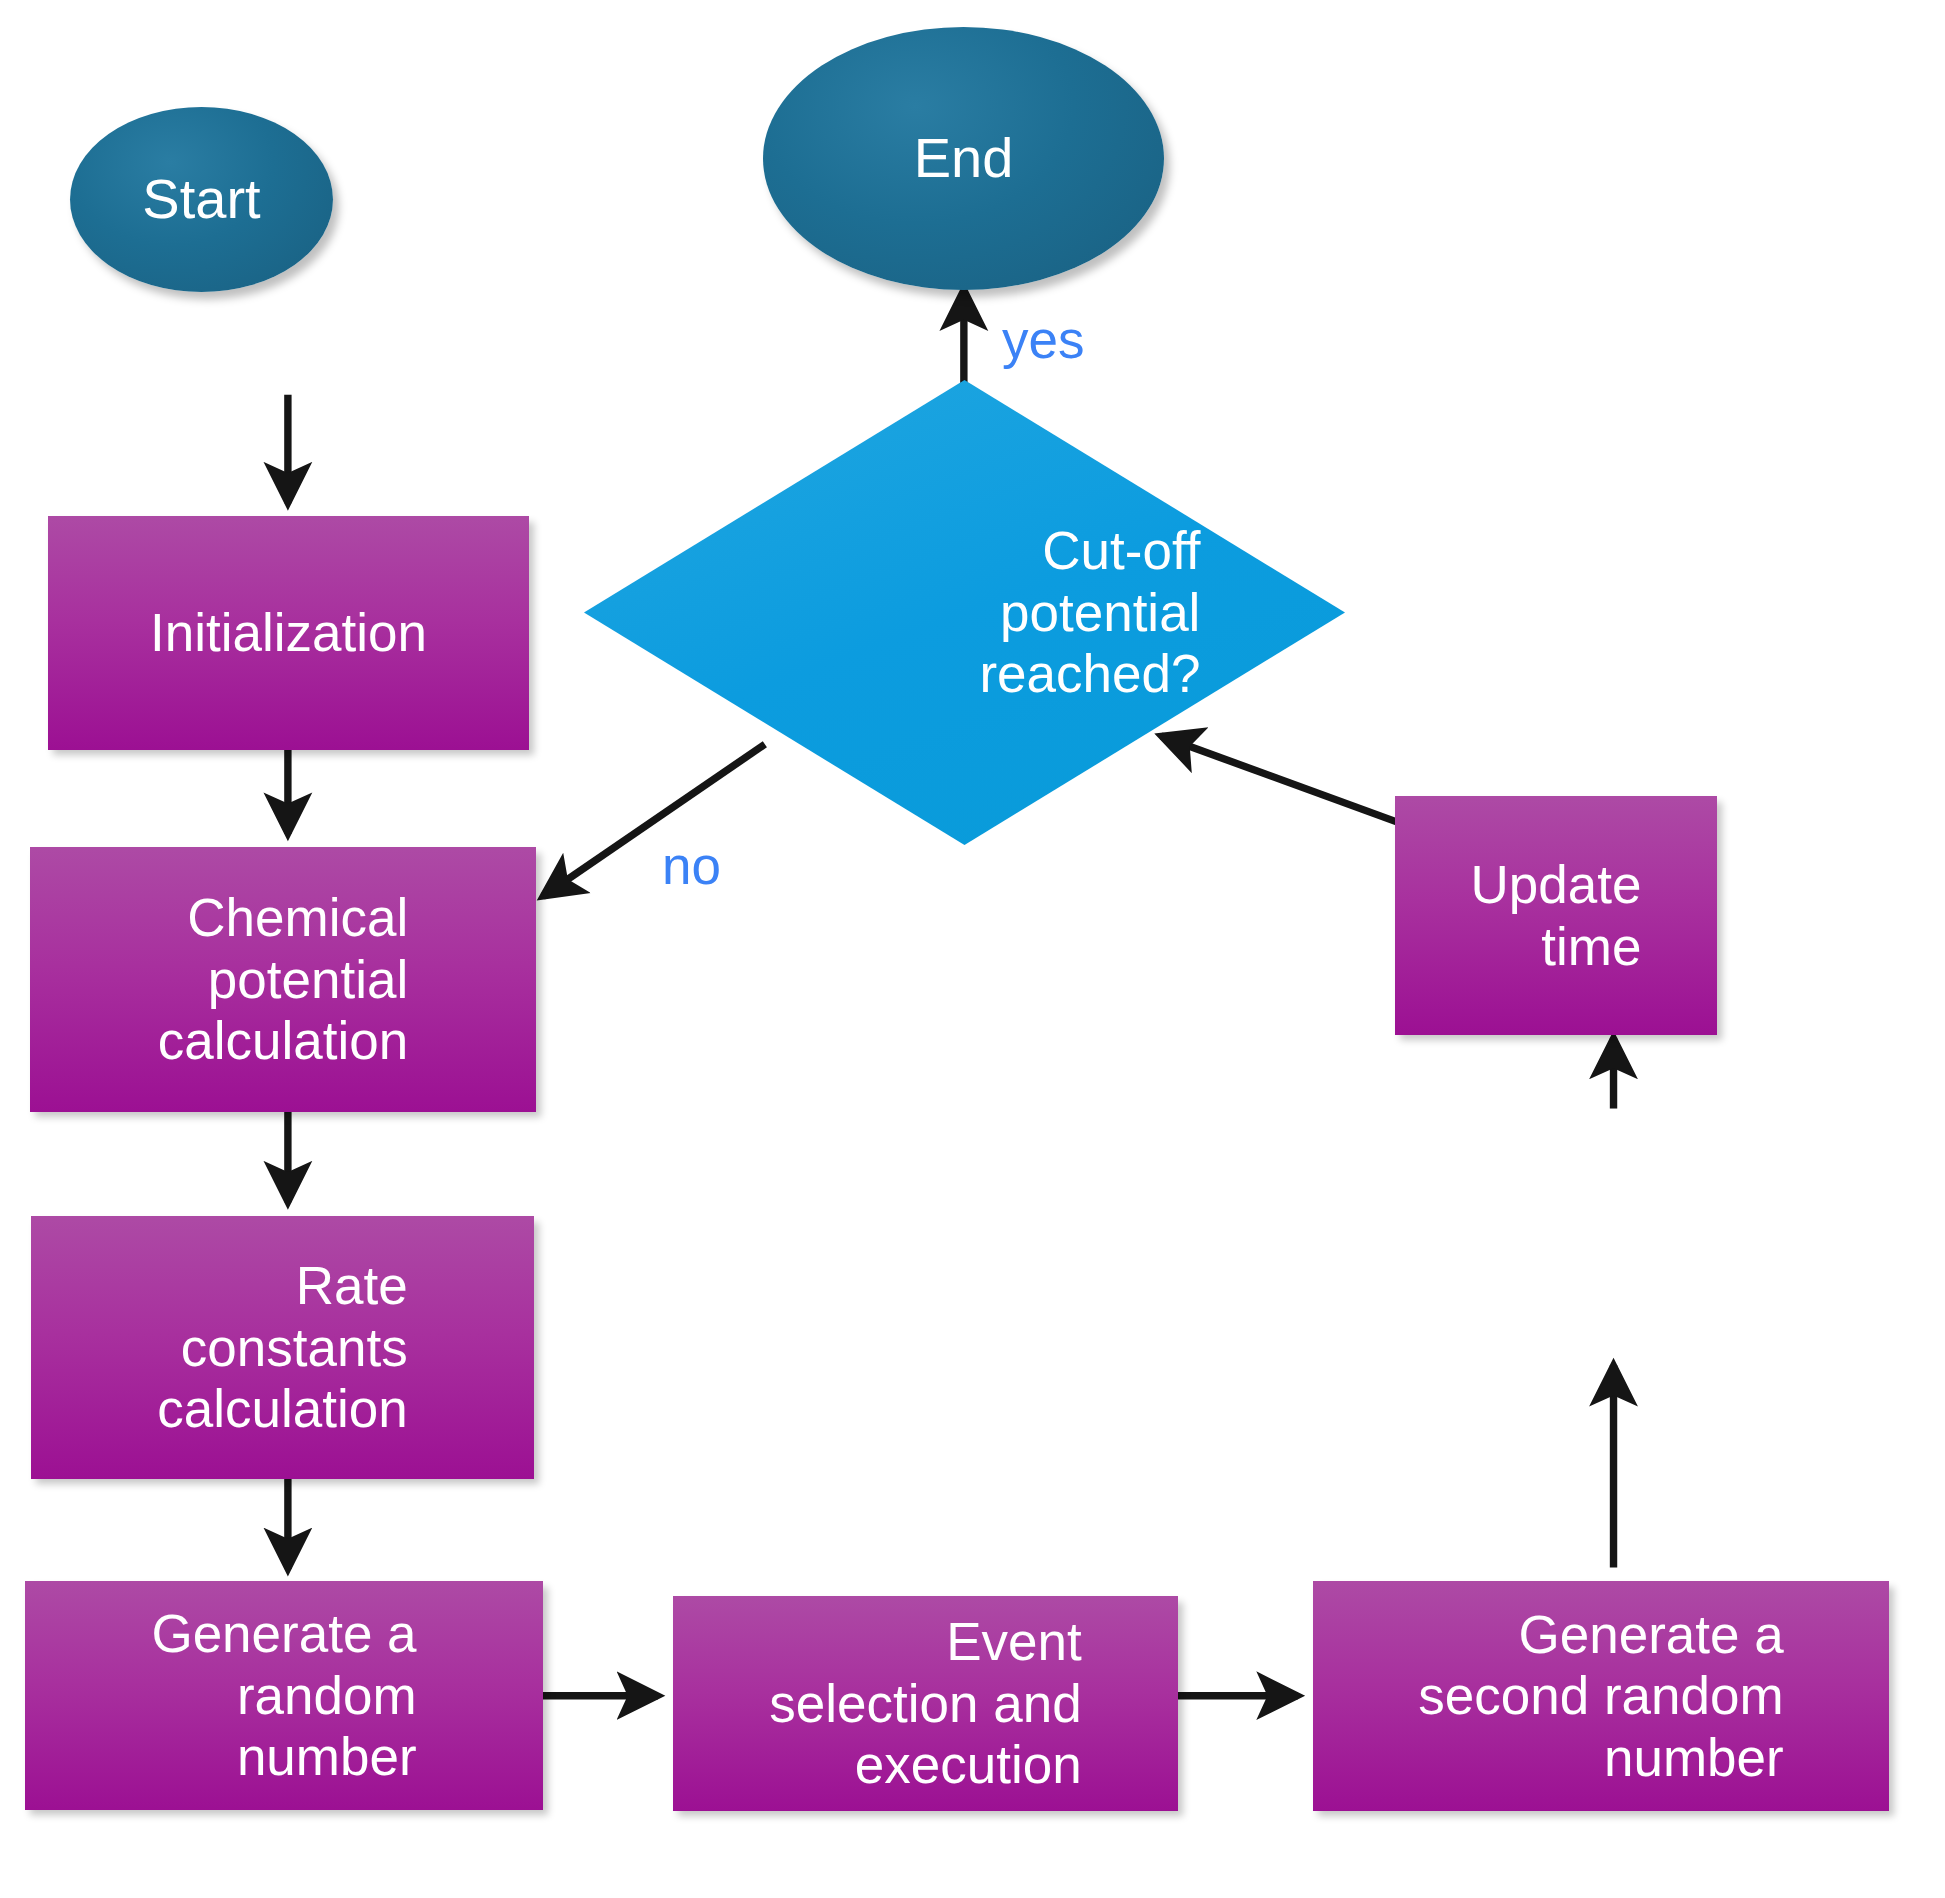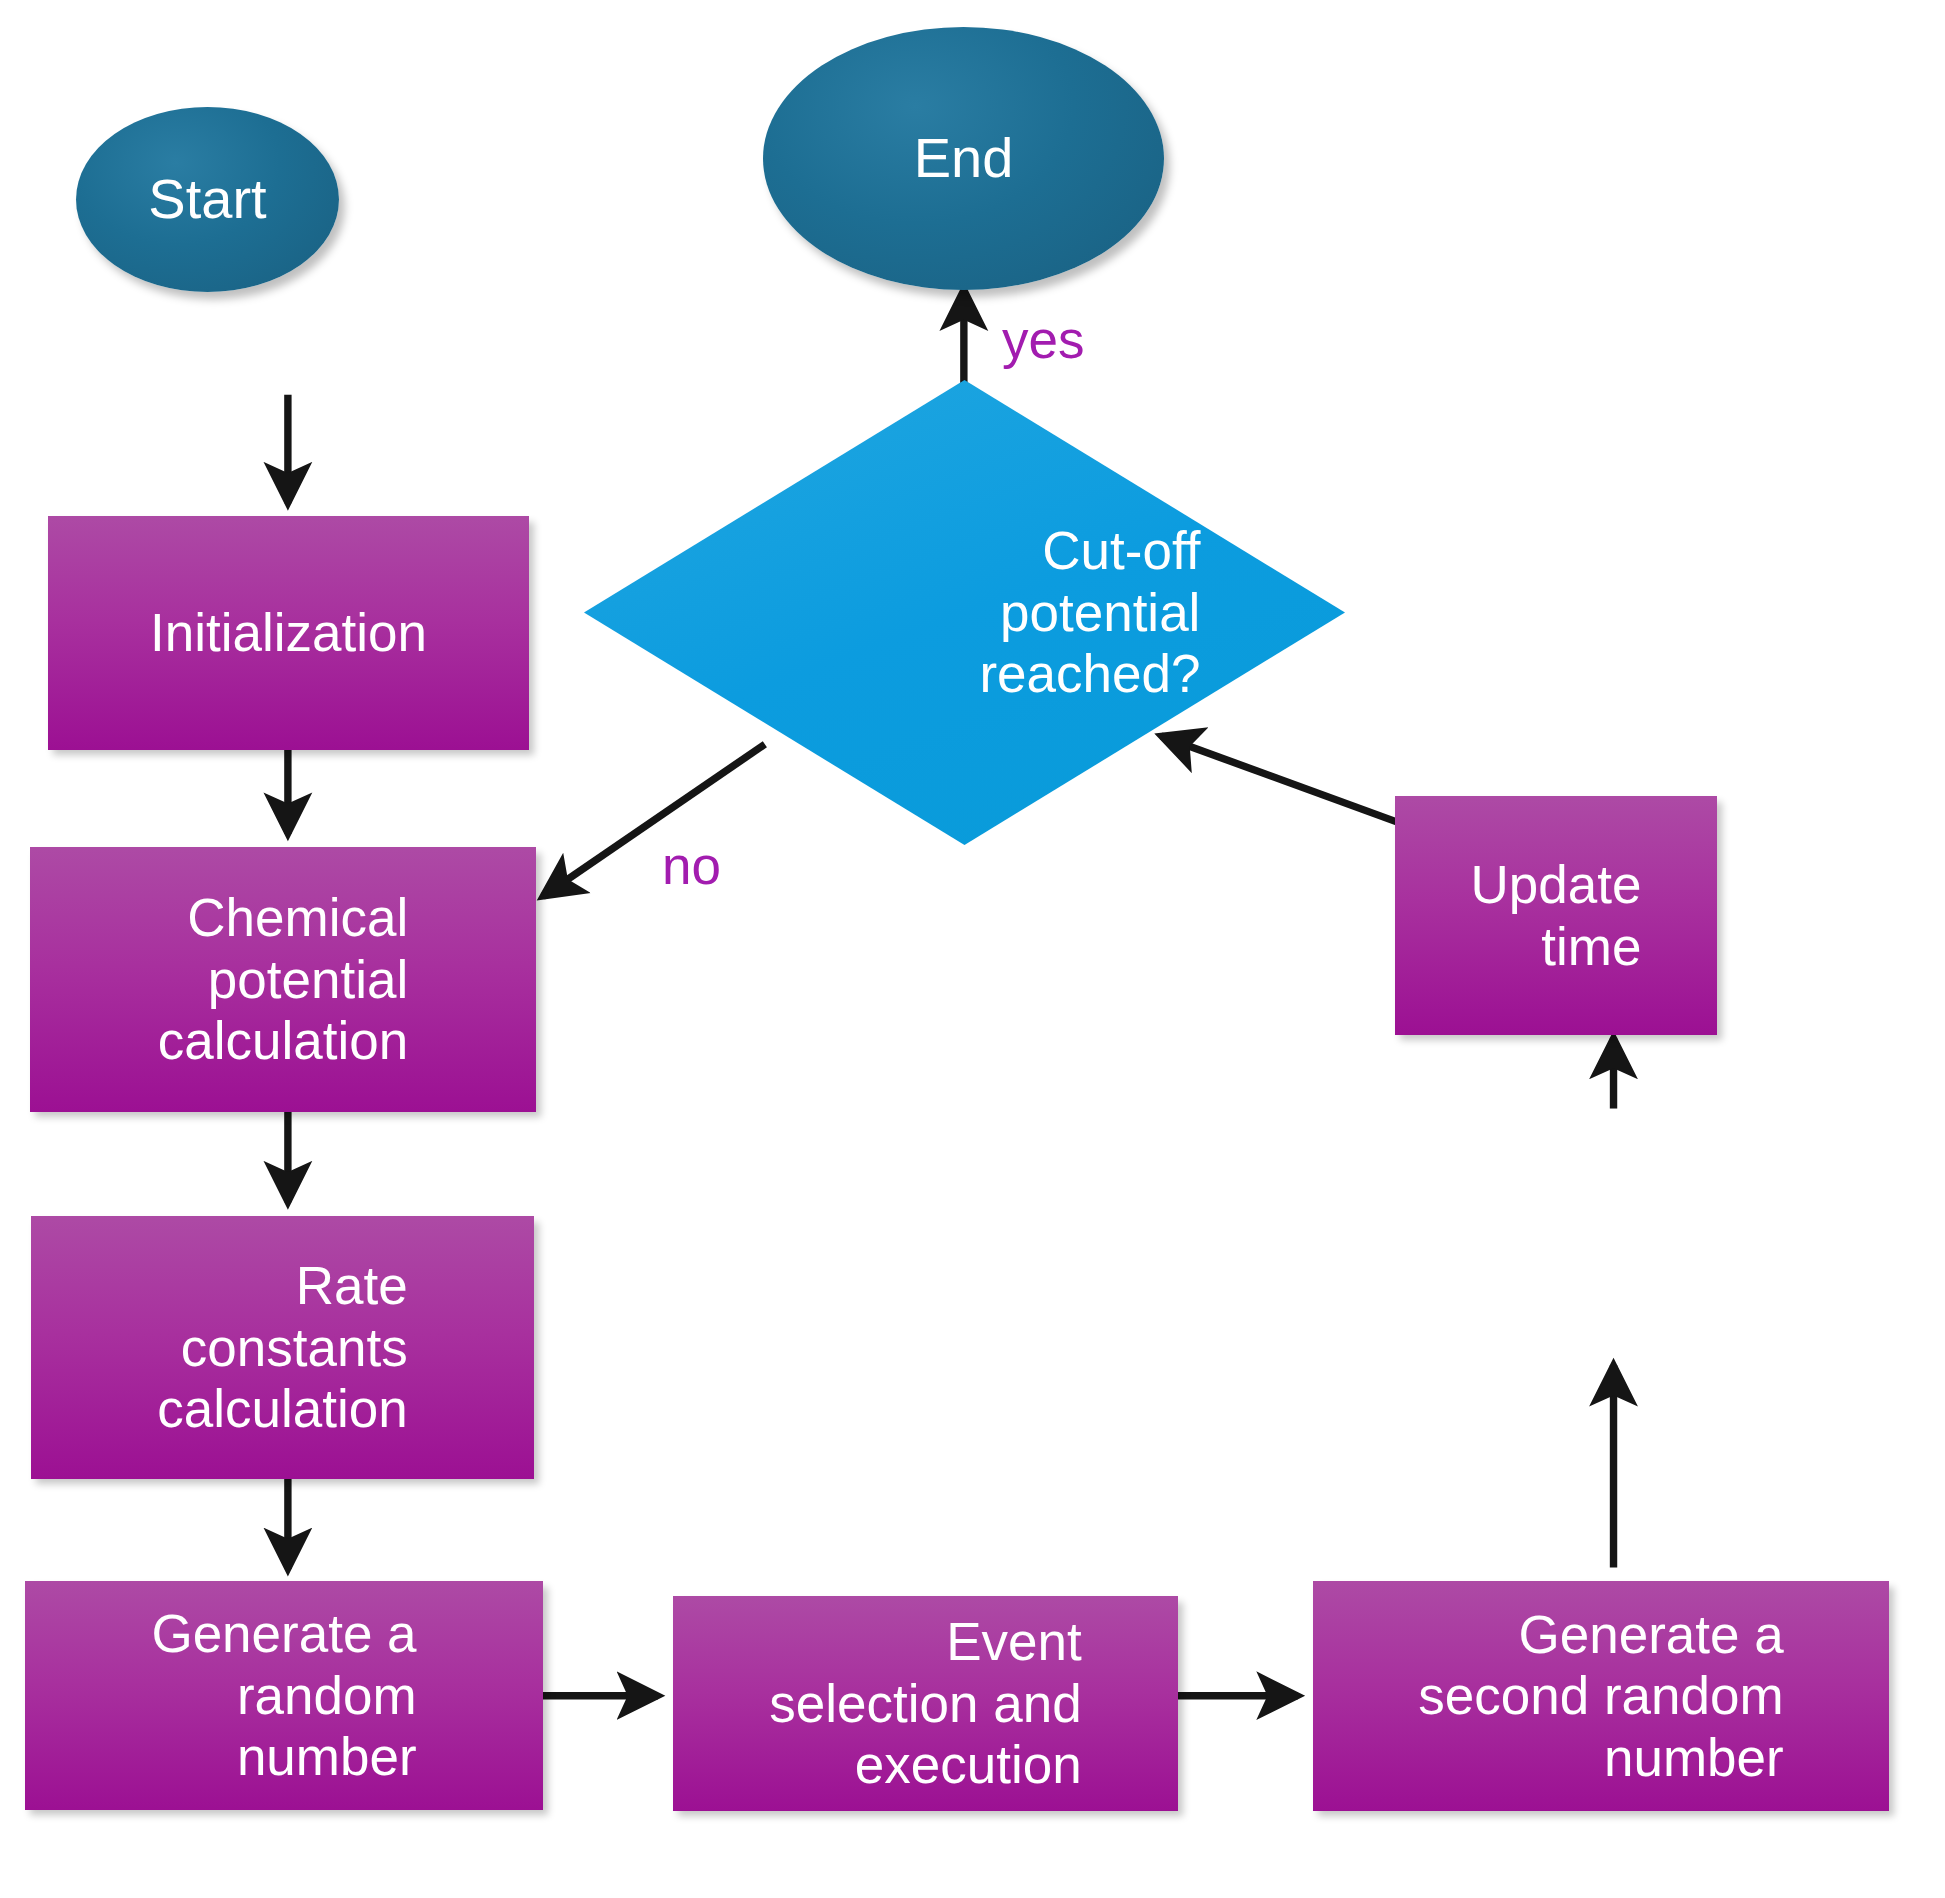--- a/index.html
+++ b/index.html
@@ -65,21 +65,21 @@
     z-index: 0;
   }
   .diamond-label {
     position: relative;
     z-index: 2;
     width: 62%;
   }
   
   .edge-label {
     position: absolute;
-    color: #a21caf;
+    color: #3b82f6;
     font-size: 53px;
     line-height: 1;
     white-space: nowrap;
   }
 </style>
 </head>
 <body>
 
 <div id="flowchart-canvas">
 
@@ -106,21 +106,21 @@
 
     <line x1="1962" y1="1348" x2="1962" y2="1262" stroke="#151515" stroke-width="9" marker-end="url(#arrowhead)"></line>
 
     <line x1="1700" y1="1000" x2="1412" y2="895" stroke="#151515" stroke-width="9" marker-end="url(#arrowhead)"></line>
 
     <line x1="1172" y1="470" x2="1172" y2="352" stroke="#151515" stroke-width="9" marker-end="url(#arrowhead)"></line>
 
     <line x1="930" y1="905" x2="660" y2="1090" stroke="#151515" stroke-width="9" marker-end="url(#arrowhead)"></line>
   </svg>
 
-  <div class="node terminator" style="left:76px; top:107px; width:263px; height:185px;">
+  <div class="node terminator" style="left:70px; top:107px; width:263px; height:185px;">
     <span>Start</span>
   </div>
 
   <div class="node terminator" style="left:763px; top:27px; width:401px; height:263px;">
     <span>End</span>
   </div>
 
   <div class="node process" style="left:48px; top:516px; width:481px; height:234px;">
     <span>Initialization</span>
   </div>

